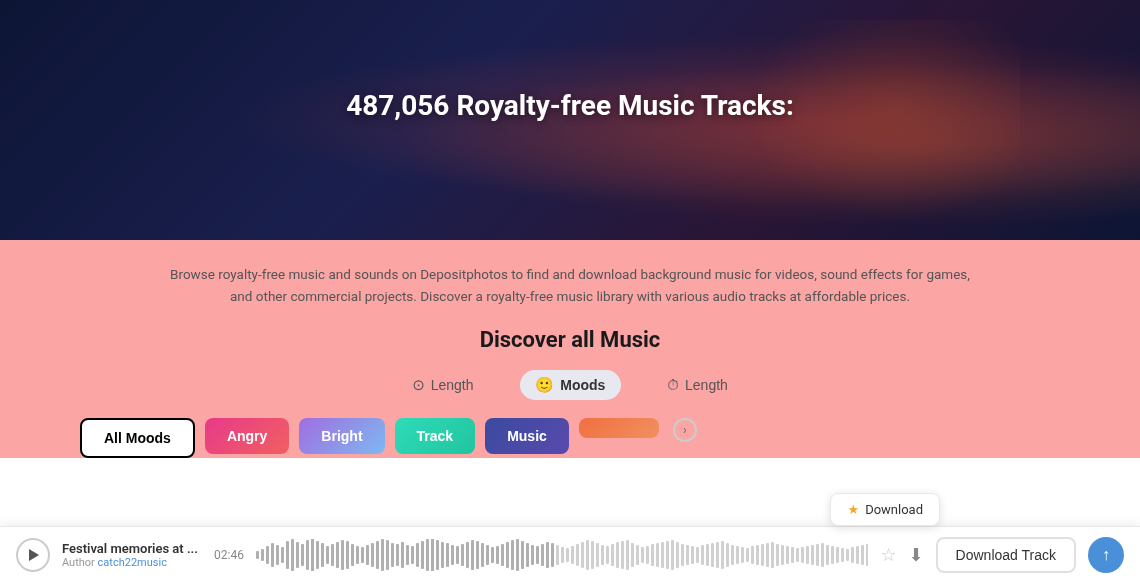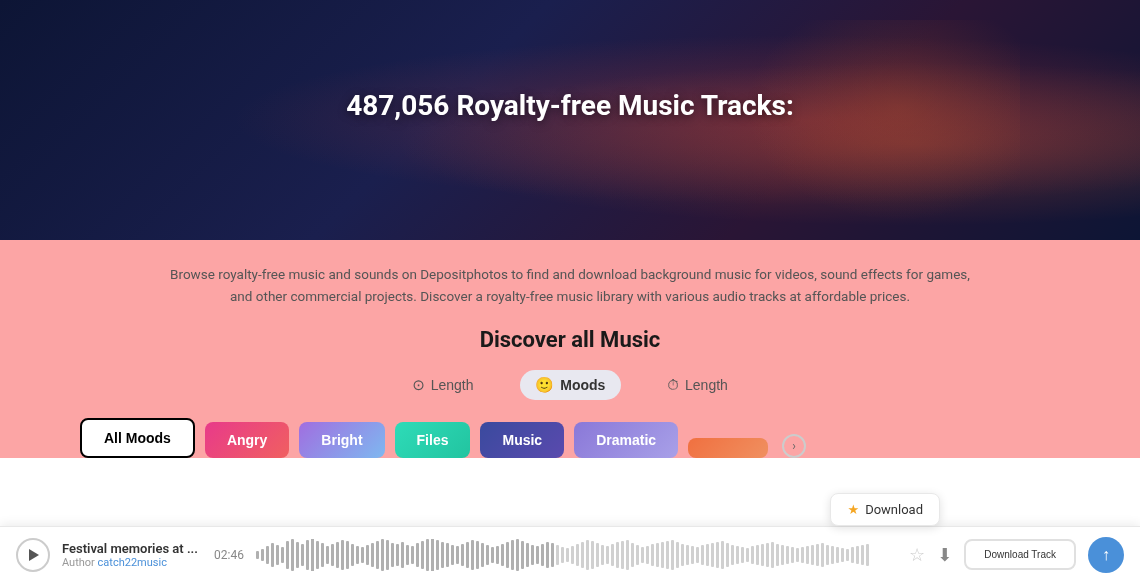--- a/index.html
+++ b/index.html
@@ -151,21 +151,21 @@
       color: #333;
       font-weight: 600;
     }
     .tab-icon {
       font-size: 15px;
     }
 
     
     .mood-row {
       display: flex;
-      align-items: flex-end;
+      align-items: flex-start;
       gap: 10px;
       margin-bottom: 18px;
       overflow: hidden;
     }
     .mood-btn {
       padding: 10px 22px;
       border-radius: 8px;
       border: 2px solid #333;
       background: #fff;
       font-size: 14px;
@@ -308,21 +308,21 @@
       cursor: pointer;
       color: #888;
       font-size: 18px;
       flex-shrink: 0;
     }
     .download-track-btn {
       background: #fff;
       border: 2px solid #e0e0e0;
       border-radius: 8px;
       padding: 8px 18px;
-      font-size: 10px;
+      font-size: 14px;
       font-weight: 500;
       color: #333;
       cursor: pointer;
       white-space: nowrap;
       flex-shrink: 0;
     }
     .scroll-top-btn {
       width: 36px;
       height: 36px;
       border-radius: 50%;
@@ -384,23 +384,22 @@
     <button class="filter-tab">
       <span class="tab-icon">⏱</span>
       <span>Length</span>
     </button>
   </div>
 
   <div class="mood-row">
     <button class="mood-btn all-moods">All Moods</button>
     <button class="mood-btn angry">Angry</button>
     <button class="mood-btn bright">Bright</button>
-    <button class="mood-btn calm">Files</button>
+    <button class="mood-btn calm">Track</button>
     <button class="mood-btn dark">Music</button>
-    <button class="mood-btn dramatic">Dramatic</button>
     <button class="mood-btn orange-gradient"></button>
     <div class="chevron-right">›</div>
   </div>
 </div>
 
 <div class="player-bar">
   <button class="play-btn">
     <div class="play-icon"></div>
   </button>
   <div class="track-info">

